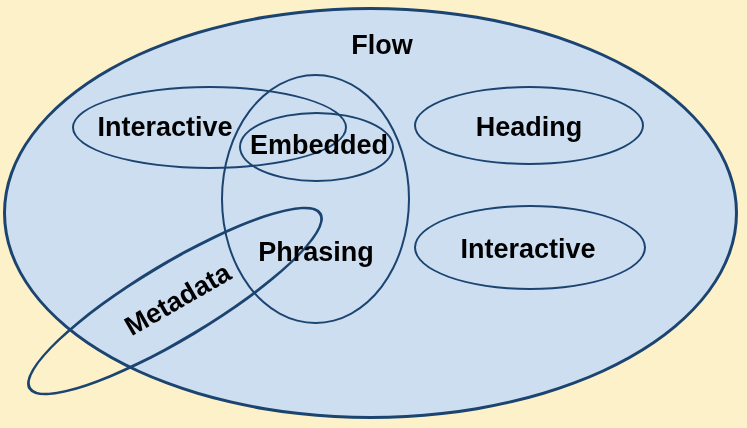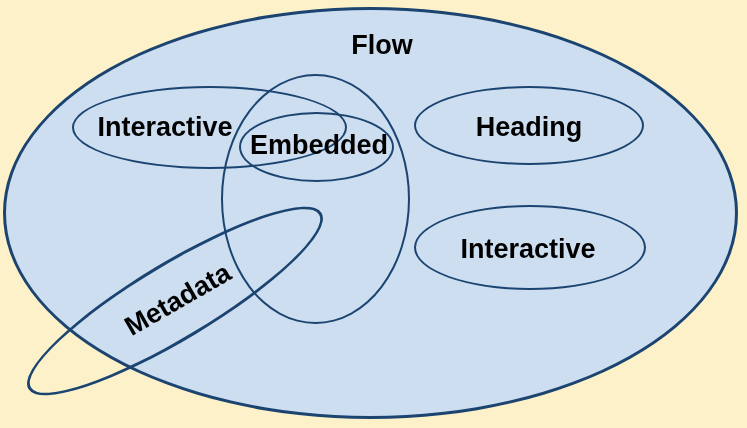--- a/index.html
+++ b/index.html
@@ -79,18 +79,19 @@
   <div class="ellipse metadata"></div>
 
   <div class="set-label label-flow">Flow</div>
 
   <div class="set-label label-embedded">Embedded</div>
 
   <div class="set-label label-interactive">Interactive</div>
 
   <div class="set-label label-heading">Heading</div>
 
+  <div class="set-label label-phrasing">Phrasing</div>
 
   <div class="set-label label-sectioning">Interactive</div>
 
   <div class="set-label label-metadata">Metadata</div>
 
 </div>
 
 </body></html>

